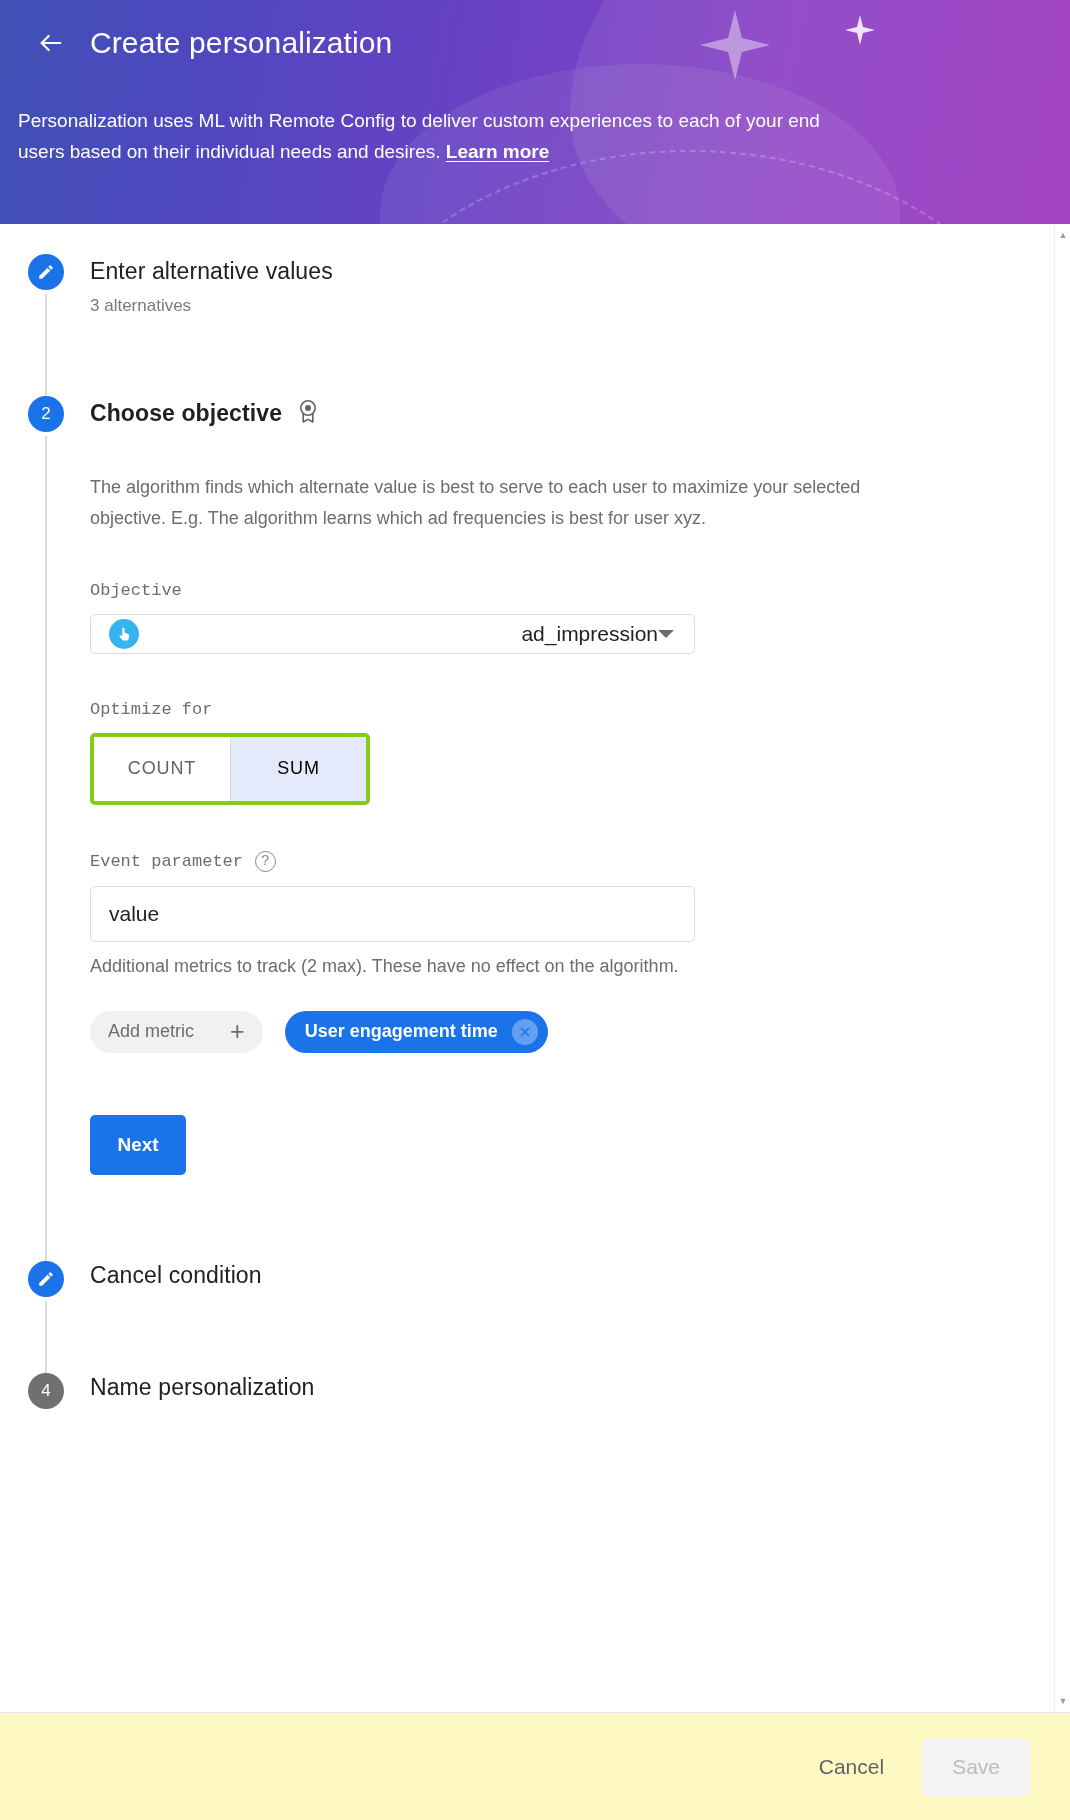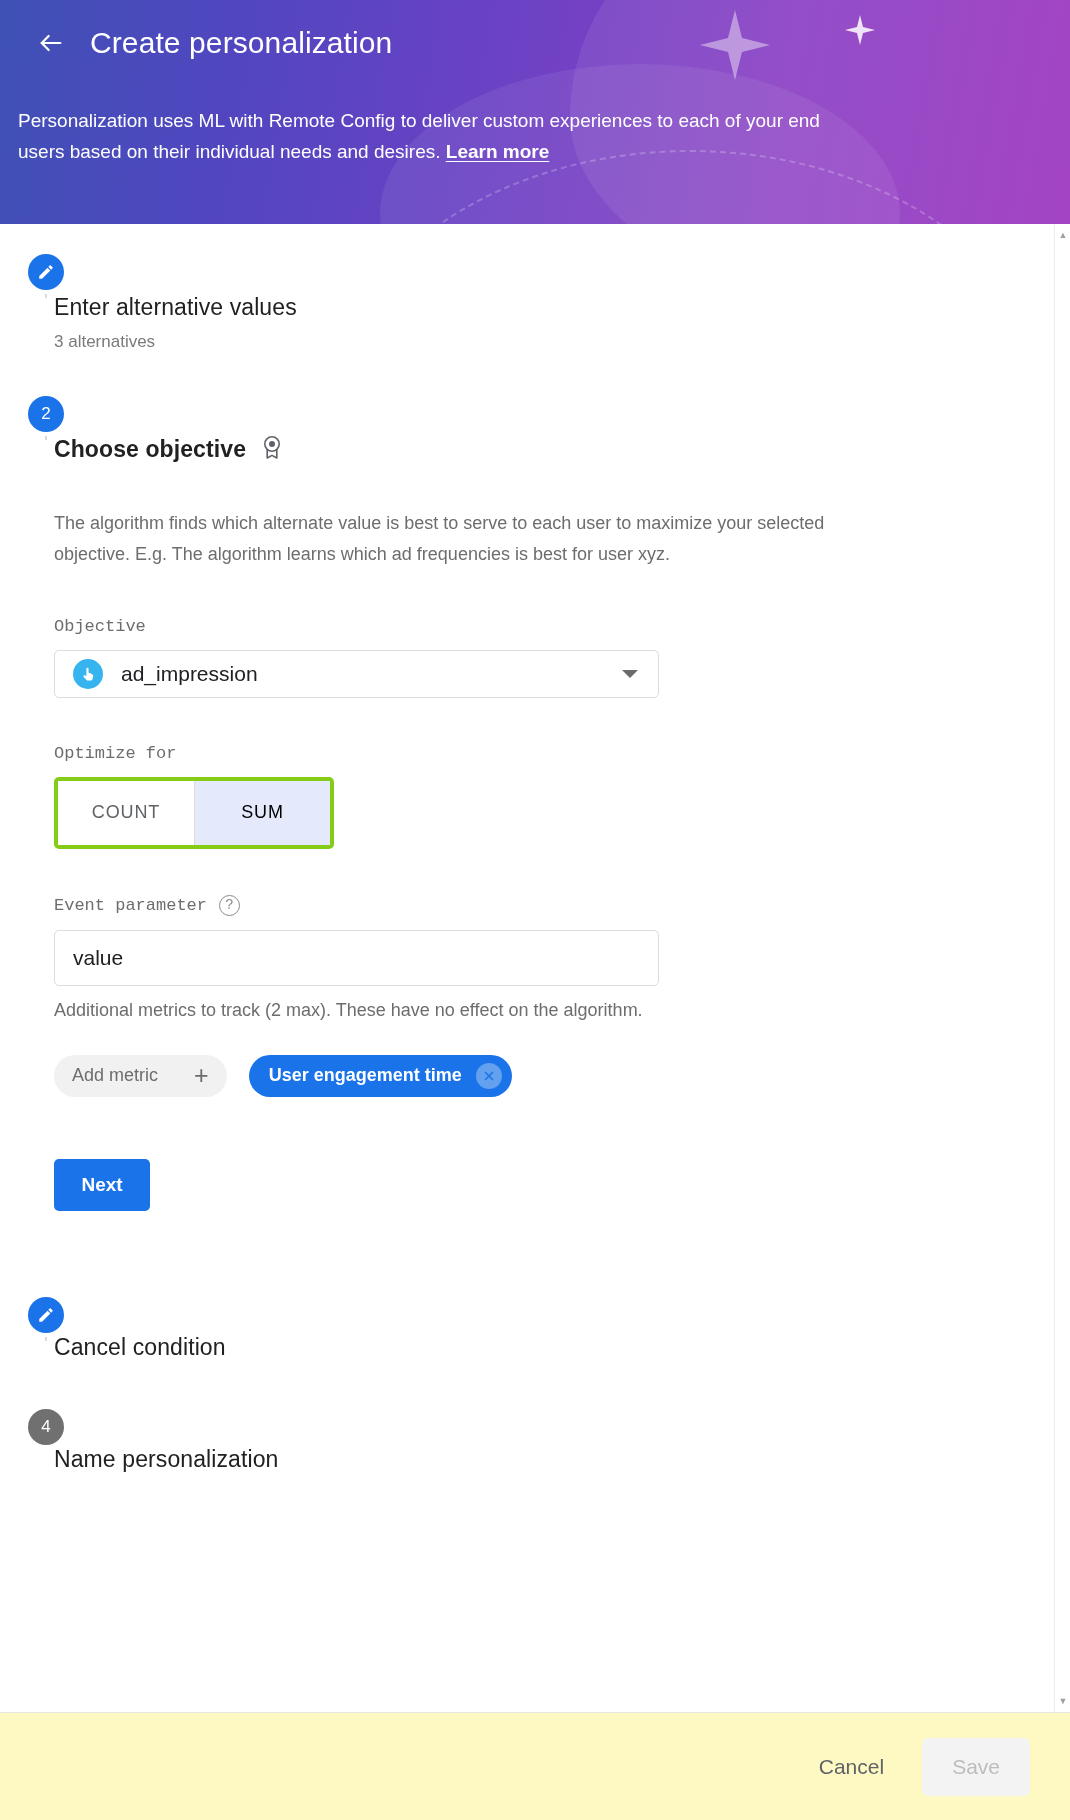--- a/index.html
+++ b/index.html
@@ -149,21 +149,21 @@
     position: absolute;
     left: 3px; top: 20px;
     width: 10px;
     height: 520px;
     background: #fff;
     border-radius: 6px;
   }
 
   
   .stepper { position: relative; padding-left: 28px; }
-  .step { position: relative; display: flex; flex-direction: column; }
+  .step { position: relative; display: flex; }
   .step-rail {
     position: relative;
     width: 36px;
     flex: 0 0 36px;
     display: flex;
     flex-direction: column;
     align-items: center;
   }
   .step-circle {
     width: 36px; height: 36px;
@@ -224,28 +224,29 @@
     font-size: 17px;
     color: #6d6d6d;
     margin-top: 46px;
     margin-bottom: 14px;
     font-family: Liberation Mono, monospace;
   }
   .field-label.with-icon { display: flex; align-items: center; gap: 12px; }
 
   .select-box {
     width: 605px;
-    height: 48px;
+    height: 40px;
     border: 1px solid #dcdcdc;
     border-radius: 5px;
     background: #fff;
     display: flex;
     align-items: center;
     padding: 0 16px 0 18px;
     cursor: pointer;
+    text-align: right;
   }
   .select-icon {
     width: 30px; height: 30px;
     border-radius: 50%;
     background: #36b4f0;
     display: flex; align-items: center; justify-content: center;
     flex: 0 0 30px;
     margin-right: 18px;
   }
   .select-value {
@@ -345,21 +346,21 @@
   .chip-close {
     width: 26px; height: 26px;
     border-radius: 50%;
     background: rgba(255,255,255,0.32);
     display: flex; align-items: center; justify-content: center;
     flex: 0 0 26px;
   }
 
   .next-btn {
     margin-top: 62px;
-    height: 52px;
+    height: 60px;
     min-width: 96px;
     padding: 0 22px;
     border: none;
     border-radius: 5px;
     background: #1a73e8;
     color: #fff;
     font-size: 19px;
     font-weight: 700;
     cursor: pointer;
     font-family: "Liberation Sans", sans-serif;

